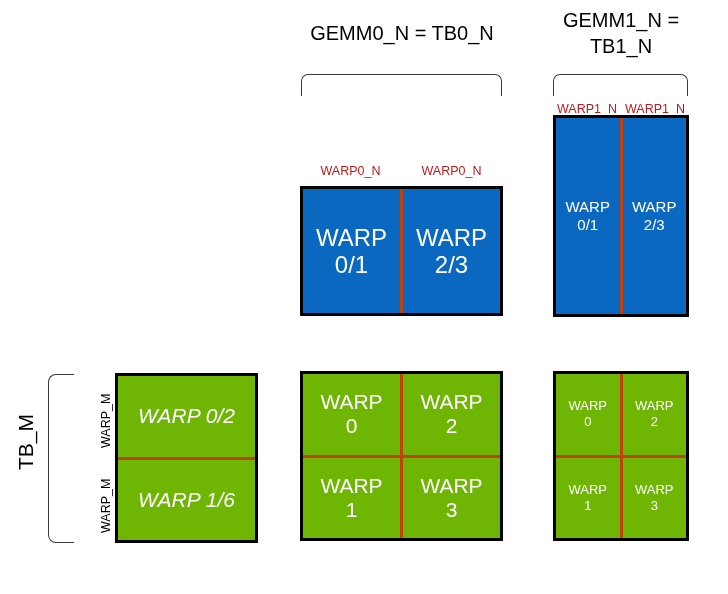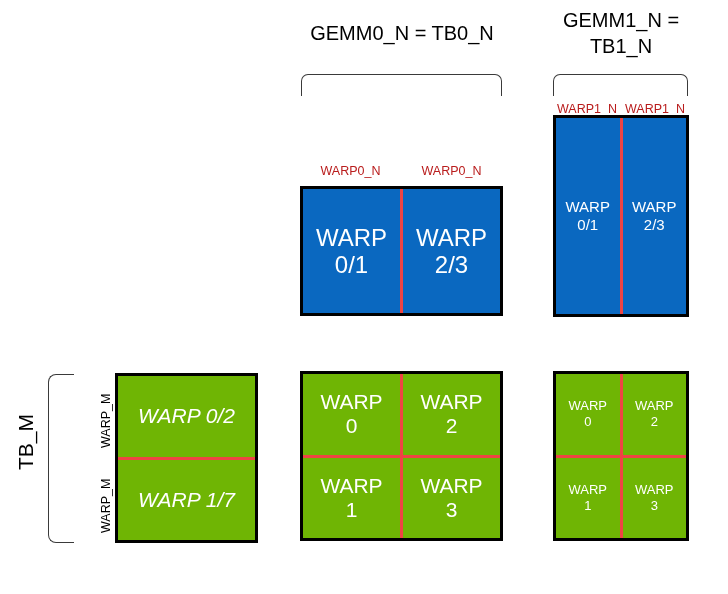--- a/index.html
+++ b/index.html
@@ -77,21 +77,21 @@
     color:#000;
     white-space:nowrap;
     transform-origin:left top;
     transform:rotate(-90deg);
   }
 
   
   .group{
     position:absolute;
     display:flex;
-    background:#ef4444;
+    background:#c2410c;
     border:3px solid #000;
     box-sizing:border-box;
   }
   .group.cols{flex-direction:row;}
   .col{display:flex;flex-direction:column;flex:1 1 0;}
   .col + .col{margin-left:3px;}
   .cell{
     flex:1 1 0;
     display:flex;
     align-items:center;
@@ -166,21 +166,21 @@
 
   <div class="vbracket" id="bracket-tbm"></div>
 
   <div class="rotlabel" style="left:99px;top:448px;">WARP_M</div>
 
   <div class="rotlabel" style="left:99px;top:533px;">WARP_M</div>
 
   <div class="group cols" id="green-left">
     <div class="col">
       <div class="cell green t-lg">WARP 0/2</div>
-      <div class="cell green t-lg">WARP 1/7</div>
+      <div class="cell green t-lg">WARP 1/6</div>
     </div>
   </div>
 
   <div class="group cols" id="green-mid">
     <div class="col">
       <div class="cell green t-lg">WARP
 0</div>
       <div class="cell green t-lg">WARP
 1</div>
     </div>

